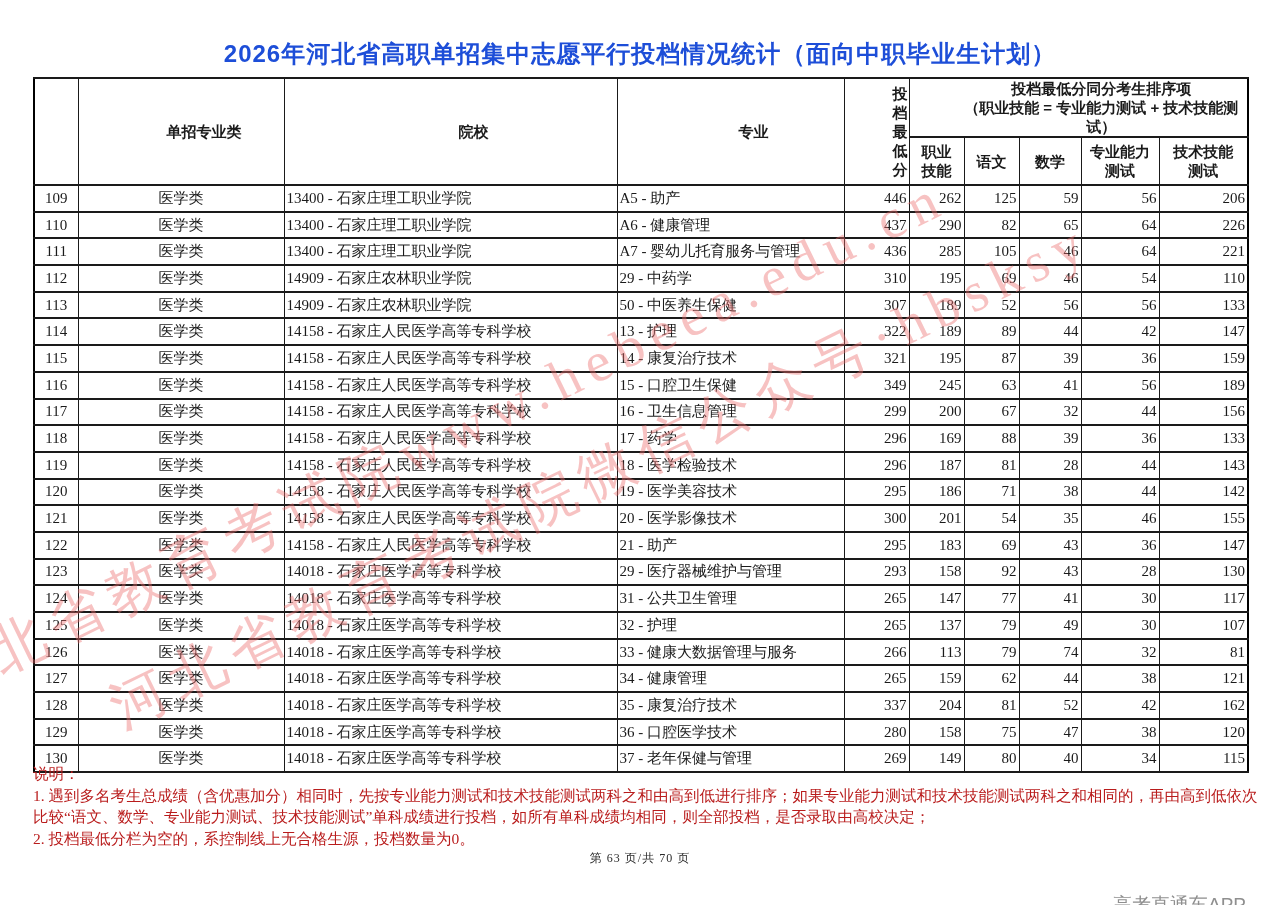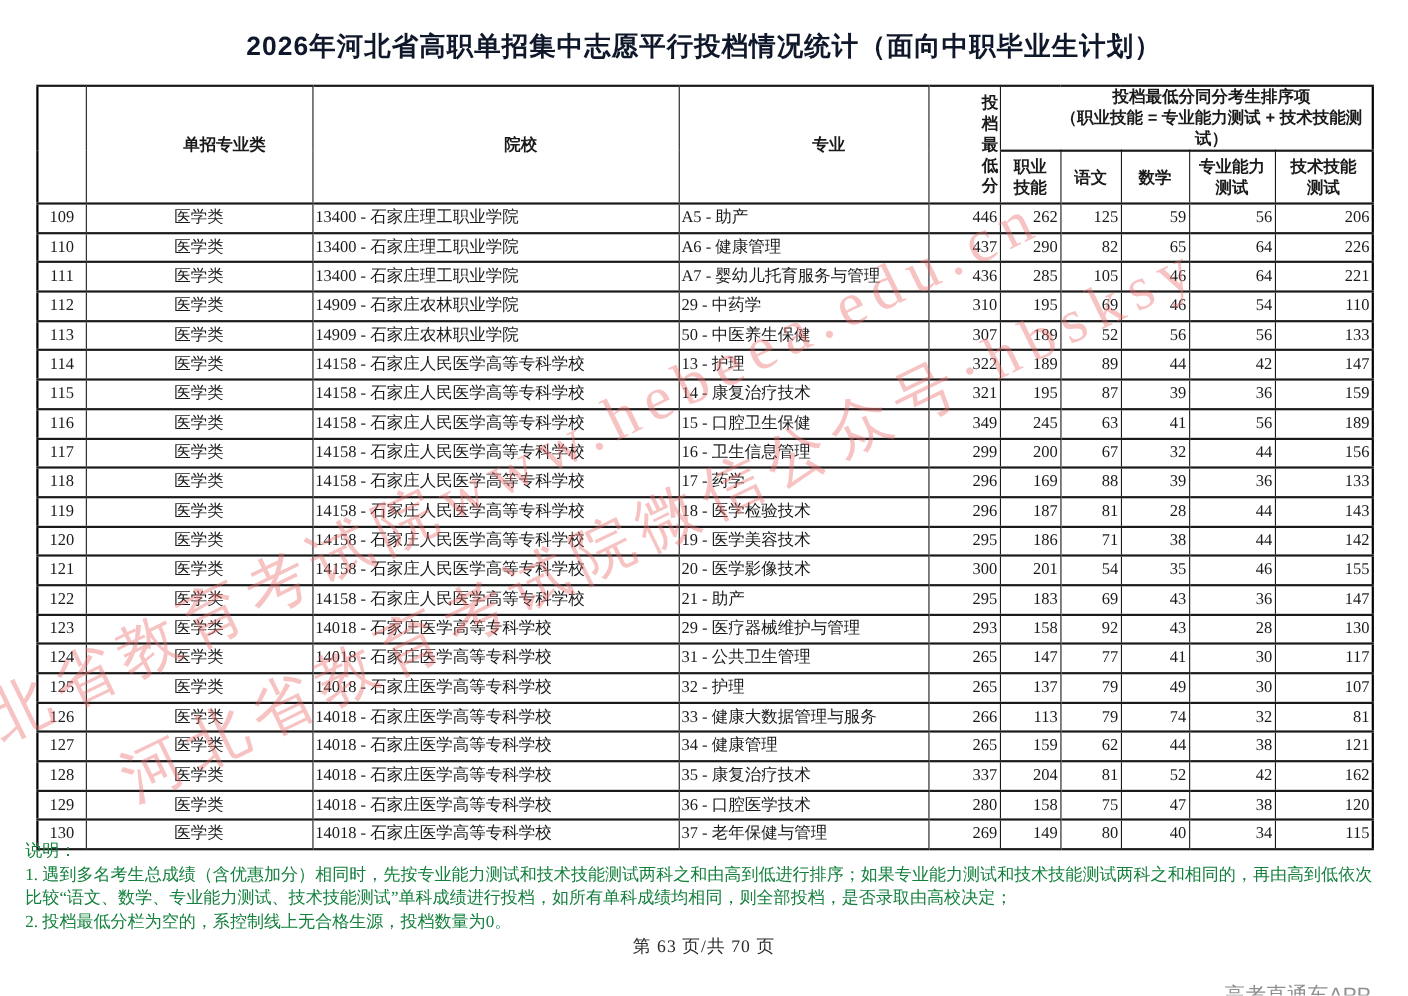--- a/index.html
+++ b/index.html
@@ -8,26 +8,26 @@
     width:1280px; height:905px;
     background:#ffffff;
     font-family:"Liberation Serif","DejaVu Serif",serif;
     color:#1a1a1a;
     position:relative;
     overflow:hidden;
   }
   .page { position:relative; width:1280px; height:905px; overflow:hidden; }
 
   .title {
-    margin:0; padding-top:26px;
+    margin:0; padding-top:38px;
     text-align:center;
     font-size:24px; font-weight:bold;
     letter-spacing:1px;
     font-family:"Liberation Sans","DejaVu Sans",sans-serif;
-    color:#0f172a;
+    color:#1d4ed8;
   }
 
   table.stats {
     position:absolute; left:33px; top:77px;
     width:1214px;
     border-collapse:collapse;
     table-layout:fixed;
     background:transparent;
     z-index:1;
   }
@@ -56,30 +56,30 @@
     vertical-align:middle;
     white-space:nowrap;
   }
   .c-seq  { text-align:center; }
   .c-cat  { text-align:center; }
   .c-college { text-align:left; padding-left:10px; }
   .c-major   { text-align:left; padding-left:8px;margin-left:20px;  }
   .c-num     { text-align:right; padding-right:9px; }
 
   .notes {
-    position:absolute; left:23px; top:763px; width:1216px;
+    position:absolute; left:33px; top:763px; width:1216px;
     font-size:15.5px; line-height:21.5px;
-    color:#15803d;
+    color:#b91c1c;
     z-index:1;
   }
   .notes div { white-space:nowrap; }
 
   .footer-page {
     position:absolute; left:0; top:850px; width:100%;
-    text-align:center; font-size:16px; color:#2a2a2a;
+    text-align:center; font-size:12px; color:#2a2a2a;
     z-index:1; letter-spacing:1px;
   }
   .footer-app {
     position:absolute; right:34px; top:892px;
     font-size:19px; color:#8f8f8f;
     font-family:"Liberation Sans","DejaVu Sans",sans-serif;
     z-index:1;
   }
 
   .watermark {

